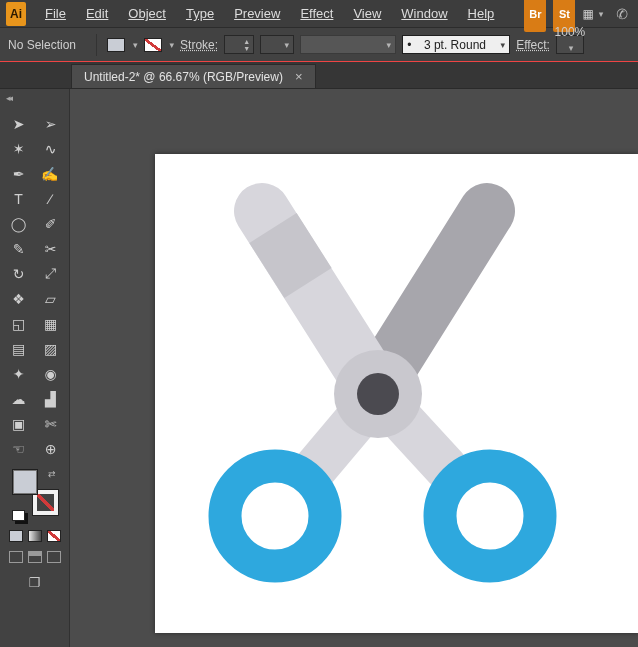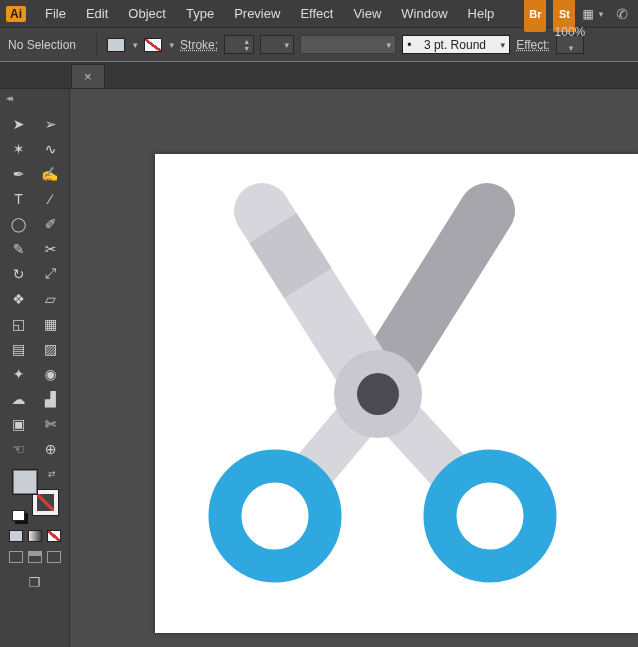--- a/index.html
+++ b/index.html
@@ -1,22 +1,22 @@
 <!DOCTYPE html>
 <html><head>
 <meta charset="utf-8">
 <style>
   * { box-sizing: border-box; margin: 0; padding: 0; }
   html,body { width: 638px; height: 647px; overflow: hidden; }
   body { font-family: "Liberation Sans", sans-serif; background: #4c4c4c; color: #d6d6d6; }
 
   
   .menubar { height: 28px; background: #3d3d3d; display: flex; align-items: center; padding: 0 6px; gap: 2px; border-bottom: 1px solid #2c2c2c; }
-  .app-logo { width: 20px; height: 16px; background: #e8951c; color: #2c1a00; font-weight: bold; font-size: 12px; display: flex; align-items: center; justify-content: center; border-radius: 2px; margin-right: 8px; }
-  .mi { font-size: 13px; color: #dcdcdc; padding: 4px 9px; cursor: default; }
+  .app-logo { width: 20px; height: 24px; background: #e8951c; color: #2c1a00; font-weight: bold; font-size: 12px; display: flex; align-items: center; justify-content: center; border-radius: 2px; margin-right: 8px; }
+  .mi { font-size: 13px; color: #dcdcdc; padding: 4px 9px; cursor: default; text-decoration: underline; }
   .menubar-right { margin-left: auto; display: flex; align-items: center; gap: 7px; padding-right: 4px; }
   .sq-btn { width: 22px; height: 37px; background: #d97c15; color: #fff; font-size: 11px; font-weight: bold; display: flex; align-items: center; justify-content: center; border-radius: 2px; }
   .ws { display: flex; align-items: center; gap: 3px; color: #cfcfcf; font-size: 12px; }
   .share { color: #b9b9b9; font-size: 14px; margin-left: 6px; }
 
   
   .controlbar { height: 34px; background: #424242; border-bottom: 1px solid #ef4444; display: flex; align-items: center; padding: 0 8px; gap: 6px; font-size: 12px; color: #cecece; }
   .ctl-sep { width: 1px; height: 22px; background: #333; margin: 0 4px; }
   .sel-label { padding-right: 10px; }
   .swatch { width: 18px; height: 14px; border: 1px solid #222; }
@@ -117,20 +117,21 @@
   </div>
   <span class="lbl-link">Effect:</span>
   <div class="dd op-box">
     <span>100%</span>
     <span class="chev">▾</span>
   </div>
 </div>
 
 <div class="tabbar">
   <div class="tab">
+    <span>Untitled-2* @ 66.67% (RGB/Preview)</span>
     <span class="tab-close">×</span>
   </div>
 </div>
 
 <div class="main">
 
   <div class="toolbar">
     <div class="collapse">◂◂</div>
     <div class="toolgrid">
       <span class="tool">➤</span>

